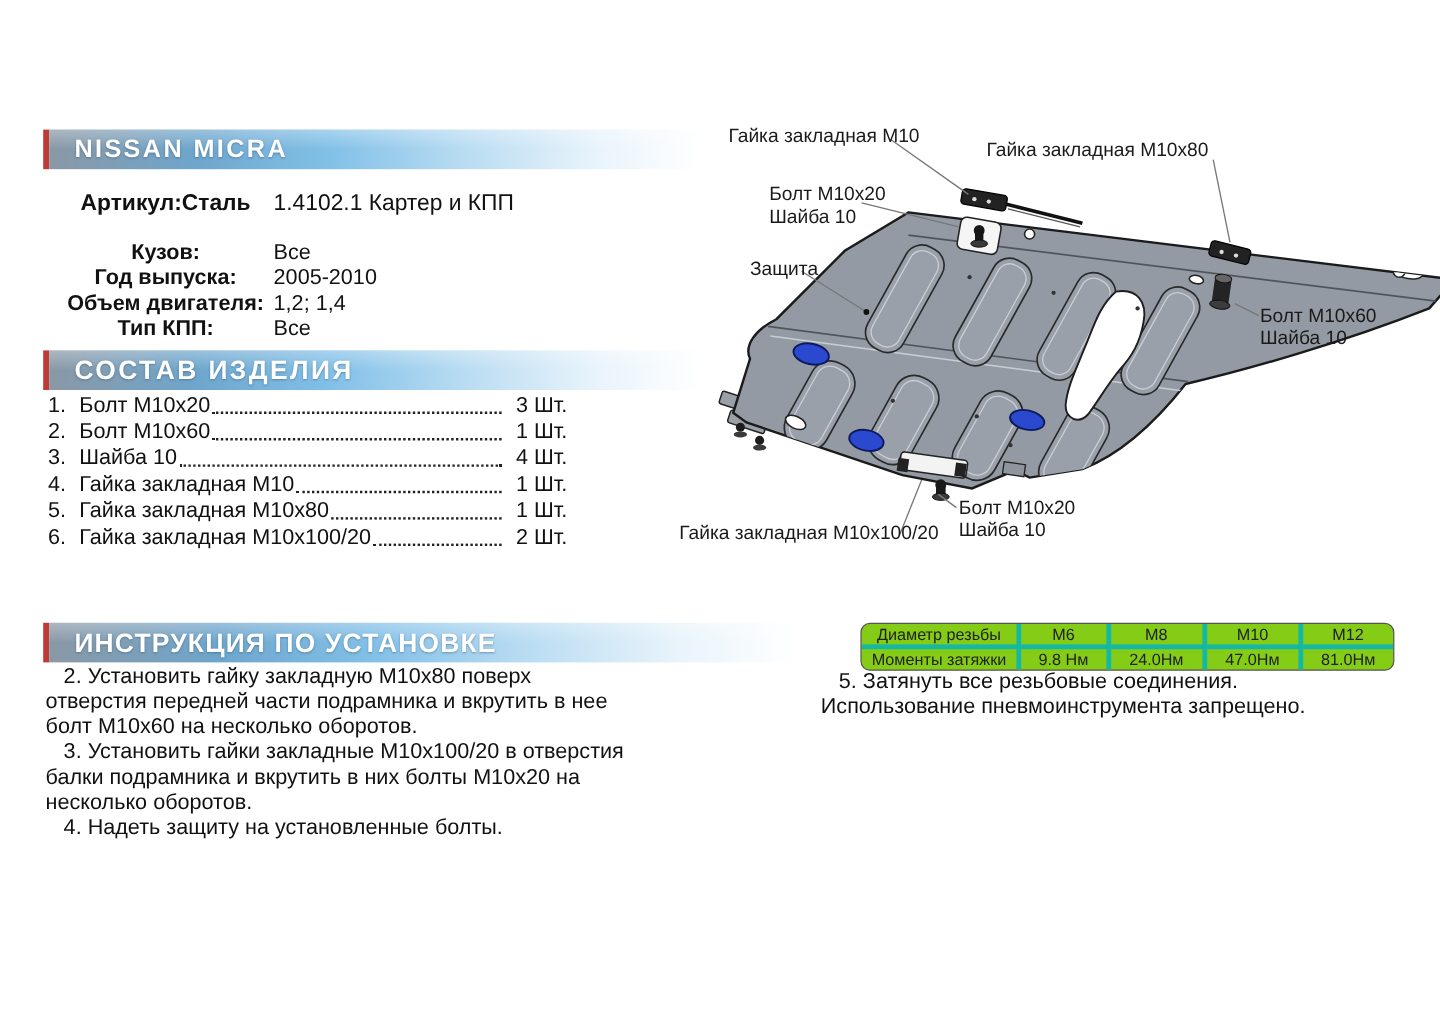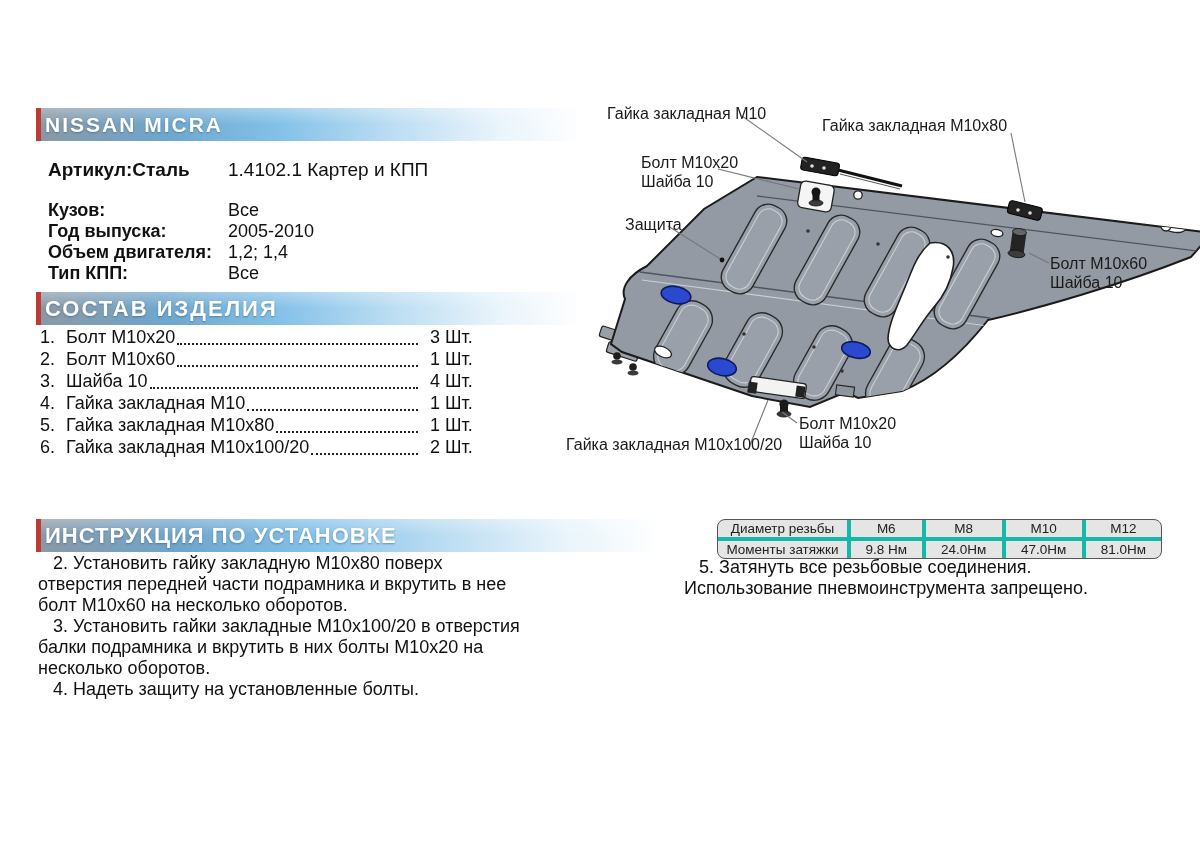--- a/index.html
+++ b/index.html
@@ -2,47 +2,47 @@
 <html><head>
 <meta charset="utf-8">
 <style>
   html,body{margin:0;padding:0;background:#fff;}
   body{font-family:"Liberation Sans",sans-serif;color:#111;}
   #page{position:relative;width:1200px;height:848px;background:#ffffff;overflow:hidden;}
 
   
   .banner{position:absolute;left:36px;height:33px;display:flex;align-items:center;}
   .banner .redbar{width:5px;height:100%;background:#c03a35;flex:0 0 auto;}
-  .banner .bg{height:100%;display:flex;align-items:center;padding-left:4px;box-sizing:border-box;
+  .banner .bg{height:100%;display:flex;align-items:center;padding-left:21px;box-sizing:border-box;
     background:linear-gradient(180deg,rgba(255,255,255,.30),rgba(255,255,255,0) 50%),
                linear-gradient(90deg,#8a98a5 0%,#6ea6cd 22%,#82c0e8 42%,#b9dcf2 62%,#e9f4fb 82%,#ffffff 97%);}
   .banner .title{color:#fff;font-weight:bold;font-size:21px;letter-spacing:2px;
     text-shadow:0 1px 2px rgba(40,70,100,.45);white-space:nowrap;}
 
   
   .inforow{position:absolute;left:48px;font-size:18px;white-space:nowrap;}
-  .inforow .lab{font-weight:bold;display:inline-block;width:180px;}
+  .inforow .lab{font-weight:bold;display:inline-block;width:180px;text-align:center;}
   .inforow .val{position:absolute;left:180px;font-weight:normal;}
 
   
   .parts{position:absolute;left:40px;top:327px;width:448px;}
   .prow{display:flex;align-items:baseline;height:22px;font-size:18px;}
   .pnum{flex:0 0 26px;}
   .pname{flex:0 0 auto;}
   .dots{flex:1 1 auto;border-bottom:2px dotted #222;margin:0 4px 4px 2px;align-self:flex-end;}
   .pqty{flex:0 0 58px;margin-left:8px;}
 
   
   .steps{position:absolute;left:38px;top:553px;width:648px;font-size:18px;line-height:21px;}
   .step{white-space:pre-wrap;margin:0;}
   .step5{position:absolute;left:684px;top:557px;width:512px;font-size:18px;line-height:21px;white-space:pre-wrap;}
 
   
   .torque{position:absolute;left:717px;top:519px;width:443px;border:1px solid #555;border-radius:8px;
-    overflow:hidden;background:#e5e5e5;}
+    overflow:hidden;background:#84cc16;}
   .torque table{border-collapse:collapse;width:100%;font-size:13.5px;color:#222;}
   .torque td{border:4px solid #14b8a6;height:17px;text-align:center;padding:0 2px;}
   .torque tr td:first-child{width:125px;}
   .torque tr:first-child td{border-top:none;}
   .torque tr:last-child td{border-bottom:none;}
   .torque tr td:first-child{border-left:none;}
   .torque tr td:last-child{border-right:none;}
 
   
   .dlabel{position:absolute;font-size:16px;line-height:19px;white-space:pre-line;color:#1a1a1a;}

